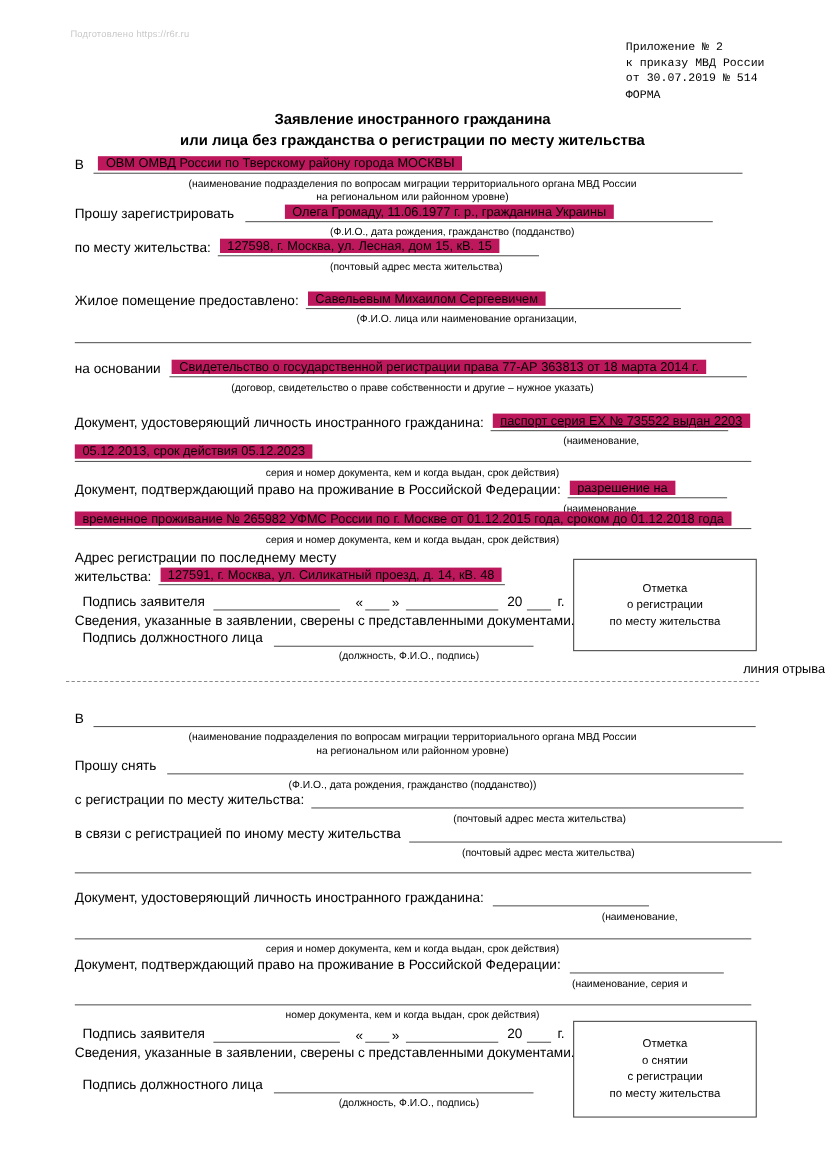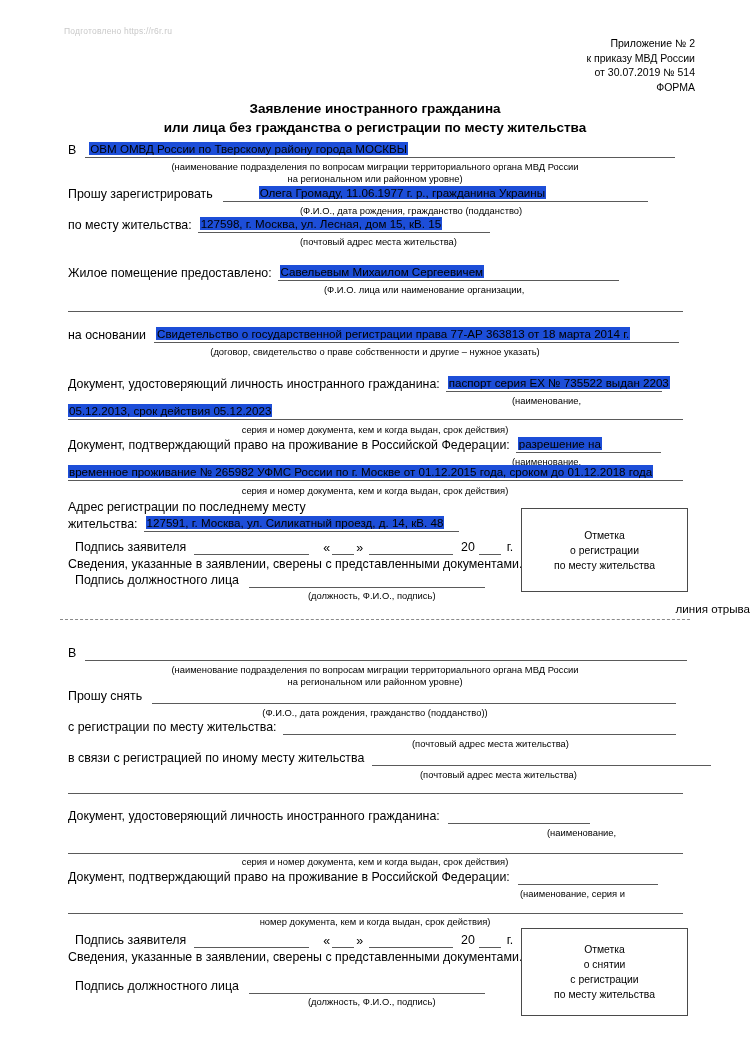--- a/index.html
+++ b/index.html
@@ -25,24 +25,25 @@
     top: 26px;
     font-size: 8.5px;
     color: #c9c9c9;
     letter-spacing: 0.2px;
     white-space: nowrap;
   }
   .hdr {
     position: absolute;
     right: 55px;
     top: 36px;
-    text-align: right;
+    text-align: left;
     font-size: 10.5px;
     line-height: 14.5px;
     white-space: nowrap;
+    font-family: Liberation Mono, monospace;
   }
   .title {
     position: absolute;
     left: 0;
     right: 0;
     top: 99px;
     text-align: center;
     font-size: 13.5px;
     font-weight: bold;
     line-height: 19px;
@@ -65,22 +66,22 @@
   }
   .val {
     position: absolute;
     left: 0;
     bottom: 1px;
     font-size: 11.6px;
     line-height: 14px;
     white-space: nowrap;
   }
   .hl {
-    background: #1d4ed8;
-    padding: 0 1px;
+    background: #be185d;
+    padding: 0 7px;
   }
   .cap {
     position: absolute;
     font-size: 9.4px;
     line-height: 12px;
     text-align: center;
     white-space: nowrap;
   }
   .cap-c {
     position: absolute;
@@ -182,21 +183,21 @@
     <span class="lbl">на основании</span>
     <span class="fill" style="width:525px; margin-left:8px;">
       <span class="val" style="left:2px;"><span class="hl">Свидетельство о государственной регистрации права 77-АР 363813 от 18 марта 2014 г.</span></span>
     </span>
   </div>
   <div class="cap-c" style="top:346px;">(договор, свидетельство о праве собственности и другие – нужное указать)</div>
 
   <div class="row" style="left:68px; top:376px;">
     <span class="lbl">Документ, удостоверяющий личность иностранного гражданина:</span>
     <span class="fill" style="width:216px; margin-left:6px;">
-      <span class="val" style="left:2px;"><span class="hl">паспорт серия ЕХ № 735522 выдан 2203</span></span>
+      <span class="val" style="left:2px;text-decoration:underline;"><span class="hl">паспорт серия ЕХ № 735522 выдан 2203</span></span>
     </span>
   </div>
   <div class="cap" style="left:512px; top:395px;">(наименование,</div>
 
   <div class="row" style="left:68px; top:404px;">
     <span class="fill" style="width:615px;">
       <span class="val" style="left:0px;"><span class="hl">05.12.2013, срок действия 05.12.2023</span></span>
     </span>
   </div>
   <div class="cap-c" style="top:424px;">серия и номер документа, кем и когда выдан, срок действия)</div>

